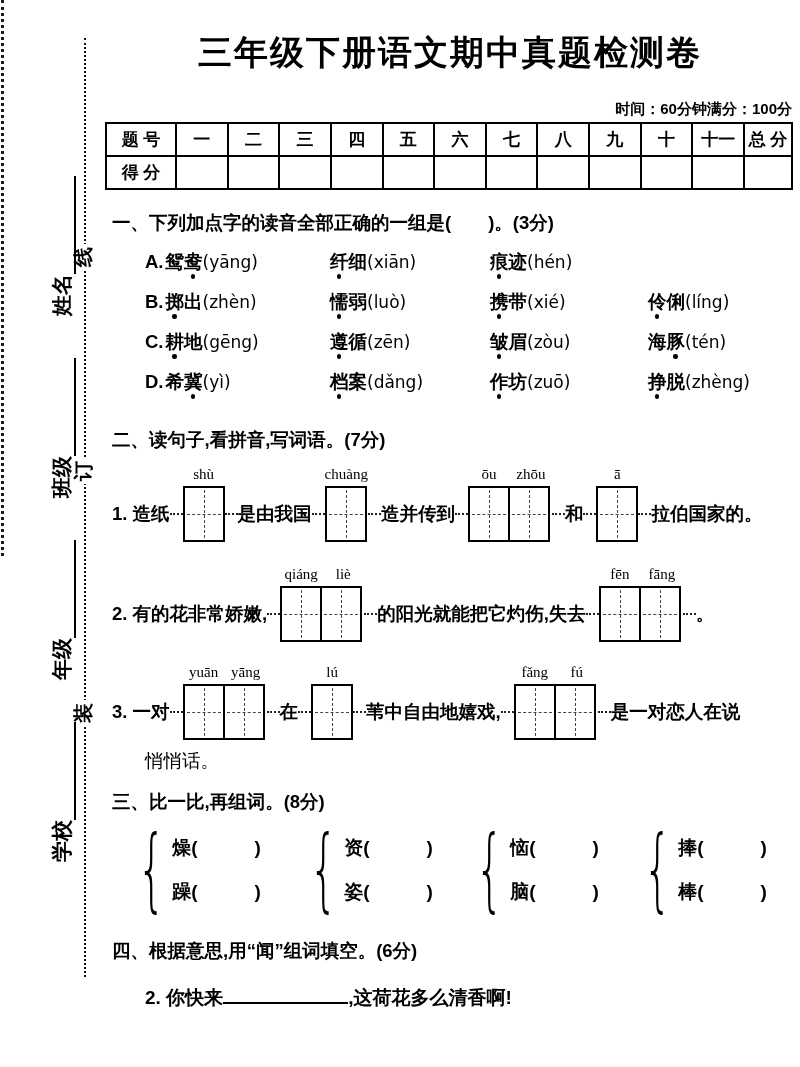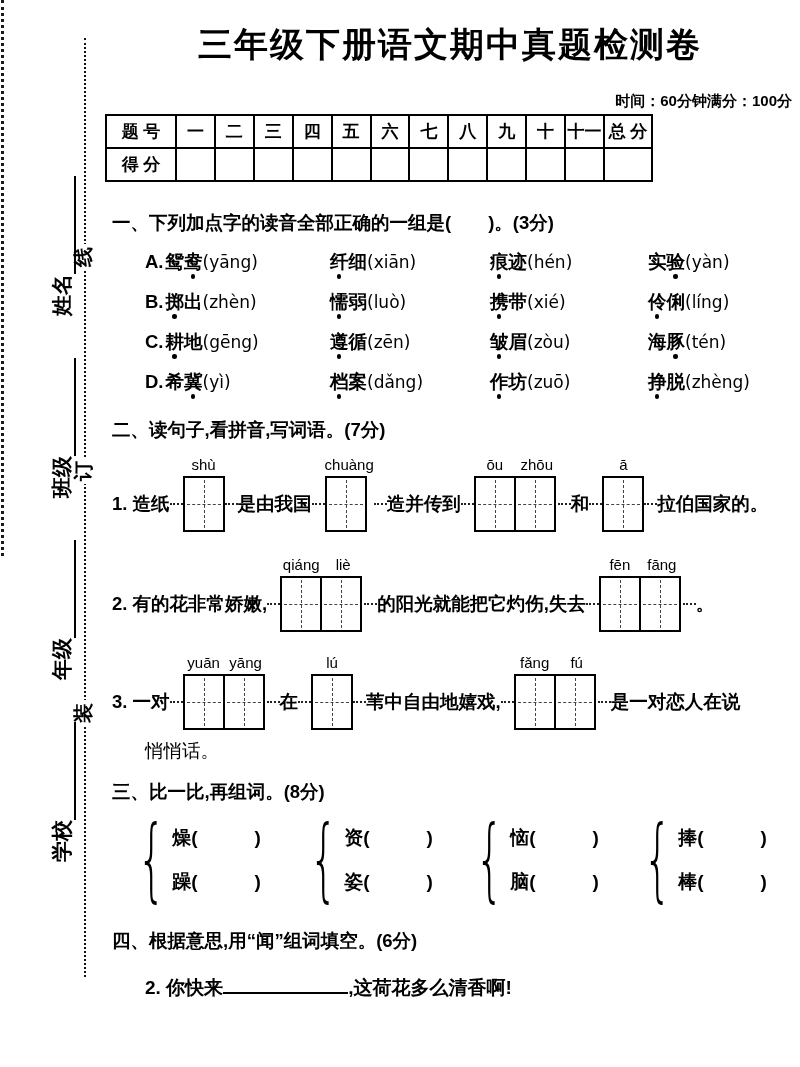--- a/index.html
+++ b/index.html
@@ -15,54 +15,54 @@
   .bind-char { position:absolute; left:70px; width:26px; text-align:center;
     font-size:20px; font-weight:700; transform:rotate(-90deg); background:#fff; line-height:26px; }
   .bc0 { top:700px; } .bc1 { top:458px; } .bc2 { top:244px; }
   .student-fields { position:absolute; left:48px; top:862px; width:712px; height:28px;
     transform:rotate(-90deg); transform-origin:0 0;
     display:flex; align-items:flex-end; gap:42px; font-size:21px; font-weight:700; }
   .sb-field { display:flex; align-items:flex-end; }
   .sb-line { display:inline-block; width:98px; border-bottom:2.5px solid #000; height:4px; }
 
   
-  .content { position:absolute; left:105px; top:0; width:690px; }
+  .content { position:absolute; left:105px; top:8px; width:690px; }
   .page-title { margin-top:22px; text-align:center; font-size:34px; font-weight:900;
     letter-spacing:2px; }
   .meta-row { display:flex; justify-content:flex-end; margin-top:24px;
     font-size:15px; font-weight:700; padding:0 3px; }
 
-  table.score { width:548px; border-collapse:collapse; margin-top:3px; table-layout:fixed; }
+  table.score { width:688px; border-collapse:collapse; margin-top:3px; table-layout:fixed; }
   table.score td { border:2.4px solid #000; height:33px; text-align:center;
     font-size:17px; font-weight:700; overflow:hidden; }
   td.col-head { width:70px; } td.col-total { width:48px; }
 
   .sec-header { margin-top:0; margin-left:7px; font-size:18.5px; font-weight:800; }
-  .h1 { margin-top:28px; } .h2 { margin-top:16px; } .h3 { margin-top:16px; } .h4 { margin-top:26px; }
+  .h1 { margin-top:20px; } .h2 { margin-top:26px; } .h3 { margin-top:16px; } .h4 { margin-top:26px; }
 
   
   .options { margin-left:40px; margin-top:6px; }
   .opt-row { display:grid; grid-template-columns:185px 160px 158px auto;
     height:40px; align-items:center; font-size:18.5px; font-weight:700; }
   .opt-label { margin-right:2px; }
   .dotted { position:relative; }
   .dotted::after { content:""; position:absolute; left:50%; margin-left:-2.5px; bottom:-7px;
     width:4.5px; height:4.5px; border-radius:50%; background:#000; }
   .py-inline { font-weight:400; font-size:17px; font-family:"DejaVu Sans",sans-serif; }
 
   
   .sent-row { display:flex; align-items:flex-end; margin-left:7px; }
   .r1 { margin-top:14px; } .r2 { margin-top:24px; } .r3 { margin-top:22px; }
   .t { font-size:18.5px; font-weight:700; line-height:28px; margin-bottom:14px; white-space:nowrap; }
   .dash { width:13px; border-top:2px dotted #222; margin-bottom:27px; flex:0 0 auto; }
   .grp { display:flex; flex-direction:column; flex:0 0 auto; }
   .py-row { display:flex; height:20px; }
   .py { flex:0 0 42px; display:flex; justify-content:center; }
   .py i { font-style:normal; white-space:nowrap; font-size:15px; font-weight:400;
-    font-family:Liberation Sans, sans-serif; }
+    font-family:Liberation Serif, serif; }
   .cells { display:flex; }
   .cell { width:42px; height:56px; border:2px solid #000; position:relative; background:#fff; }
   .cell + .cell { margin-left:-2px; }
   .cell::before { content:""; position:absolute; left:50%; top:2px; bottom:2px;
     border-left:1.5px dashed #444; }
   .cell::after { content:""; position:absolute; top:50%; left:2px; right:2px;
     border-top:1.5px dashed #444; }
   .cont-line { margin-left:40px; margin-top:8px; font-size:18.5px; font-weight:400; }
 
   
@@ -157,23 +157,20 @@
     <div class="opt-row">
       <div>
         <span class="opt-label">A.</span><span>鸳</span><span class="dotted">鸯</span><span></span><span class="py-inline">(yāng)</span>
       </div>
       <div>
         <span></span><span class="dotted">纤</span><span>细</span><span class="py-inline">(xiān)</span>
       </div>
       <div>
         <span></span><span class="dotted">痕</span><span>迹</span><span class="py-inline">(hén)</span>
       </div>
-      <div>
-        <span>实</span><span class="dotted">验</span><span></span><span class="py-inline">(yàn)</span>
-      </div>
     </div>
 
     <div class="opt-row">
       <div>
         <span class="opt-label">B.</span><span></span><span class="dotted">掷</span><span>出</span><span class="py-inline">(zhèn)</span>
       </div>
       <div>
         <span></span><span class="dotted">懦</span><span>弱</span><span class="py-inline">(luò)</span>
       </div>
       <div>

